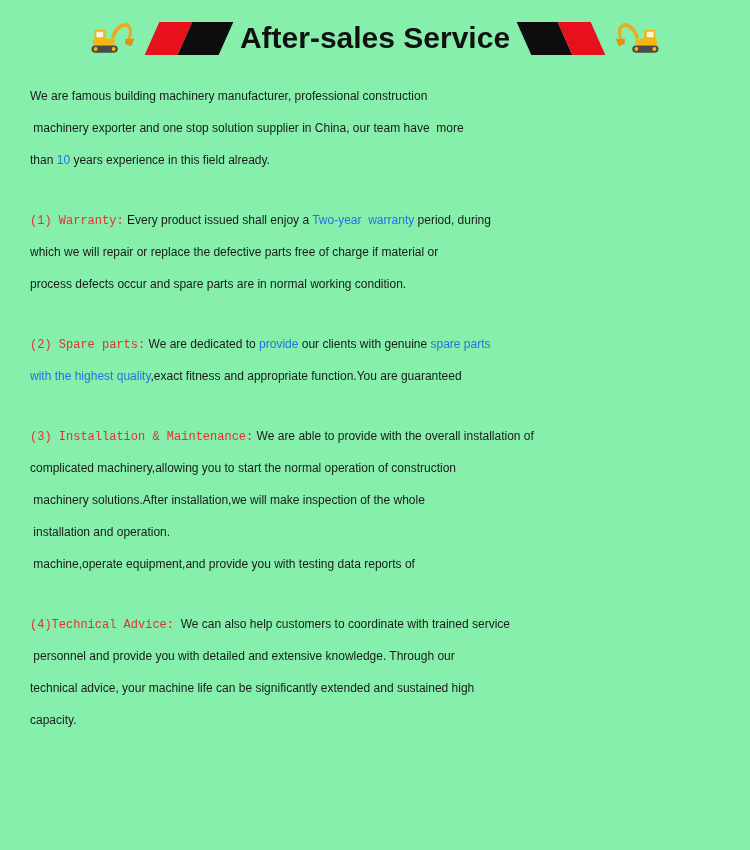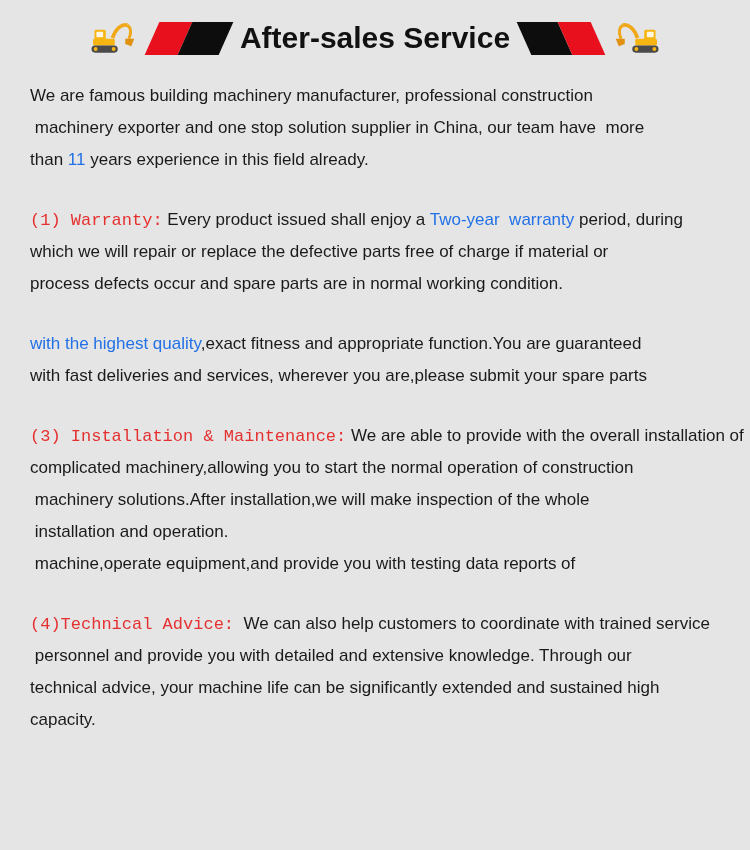--- a/index.html
+++ b/index.html
@@ -4,21 +4,21 @@
 <style>
   html, body {
     margin: 0;
     padding: 0;
     background: #ffffff;
     width: 750px;
   }
   .page {
     width: 750px;
     height: 850px;
-    background: #e5e5e5;
+    background: #86efac;
     font-family: "Liberation Sans", sans-serif;
     color: var(--text-color, #1a1a1a);
     overflow: hidden;
     box-sizing: border-box;
     padding-top: 14px;
   }
   .header {
     display: flex;
     align-items: center;
     justify-content: center;
@@ -47,21 +47,21 @@
   .excavator { width: 48px; height: 38px; flex: 0 0 auto; }
   .excavator.flipped { transform: scaleX(-1); }
   .content {
     padding: 4px 16px 0 30px;
   }
   .paragraph {
     margin: 0 0 28px 0;
   }
   .text-line {
     white-space: pre;
-    font-size: 17px;
+    font-size: 12px;
     line-height: 32px;
     height: 32px;
     overflow: visible;
   }
   .seg-black { color: var(--text-color, #1a1a1a); }
   .seg-red   { color: var(--accent-red, #e53030); font-family: Liberation Mono, monospace; }
   .seg-blue  { color: var(--accent-blue, #2271e6); }
 </style>
 </head>
 <body>
@@ -105,30 +105,30 @@
       <circle cx="7.5" cy="38.7" r="2.6" fill="#f7b511"></circle>
       <circle cx="31.5" cy="38.7" r="2.6" fill="#f7b511"></circle>
     </svg>
 
   </div>
 
   <div class="content">
       <div class="paragraph">
         <div class="text-line"><span class="seg-black">We are famous building machinery manufacturer, professional construction</span></div>
         <div class="text-line"><span class="seg-black"> machinery exporter and one stop solution supplier in China, our team have  more</span></div>
-        <div class="text-line"><span class="seg-black">than </span><span class="seg-blue">11</span><span class="seg-black"> years experience in this field already.</span></div>
+        <div class="text-line"><span class="seg-black">than </span><span class="seg-blue">10</span><span class="seg-black"> years experience in this field already.</span></div>
       </div>
       <div class="paragraph">
         <div class="text-line"><span class="seg-red">(1) Warranty:</span><span class="seg-black"> Every product issued shall enjoy a </span><span class="seg-blue">Two-year  warranty</span><span class="seg-black"> period, during</span></div>
         <div class="text-line"><span class="seg-black">which we will repair or replace the defective parts free of charge if material or</span></div>
         <div class="text-line"><span class="seg-black">process defects occur and spare parts are in normal working condition.</span></div>
       </div>
       <div class="paragraph">
+        <div class="text-line"><span class="seg-red">(2) Spare parts:</span><span class="seg-black"> We are dedicated to </span><span class="seg-blue">provide</span><span class="seg-black"> our clients with genuine </span><span class="seg-blue">spare parts</span></div>
         <div class="text-line"><span class="seg-blue">with the highest quality</span><span class="seg-black">,exact fitness and appropriate function.You are guaranteed</span></div>
-        <div class="text-line"><span class="seg-black">with fast deliveries and services, wherever you are,please submit your spare parts</span></div>
       </div>
       <div class="paragraph">
         <div class="text-line"><span class="seg-red">(3) Installation &amp; Maintenance:</span><span class="seg-black"> We are able to provide with the overall installation of</span></div>
         <div class="text-line"><span class="seg-black">complicated machinery,allowing you to start the normal operation of construction</span></div>
         <div class="text-line"><span class="seg-black"> machinery solutions.After installation,we will make inspection of the whole</span></div>
         <div class="text-line"><span class="seg-black"> installation and operation.</span></div>
         <div class="text-line"><span class="seg-black"> machine,operate equipment,and provide you with testing data reports of</span></div>
       </div>
       <div class="paragraph">
         <div class="text-line"><span class="seg-red">(4)Technical Advice:</span><span class="seg-black">  We can also help customers to coordinate with trained service</span></div>

